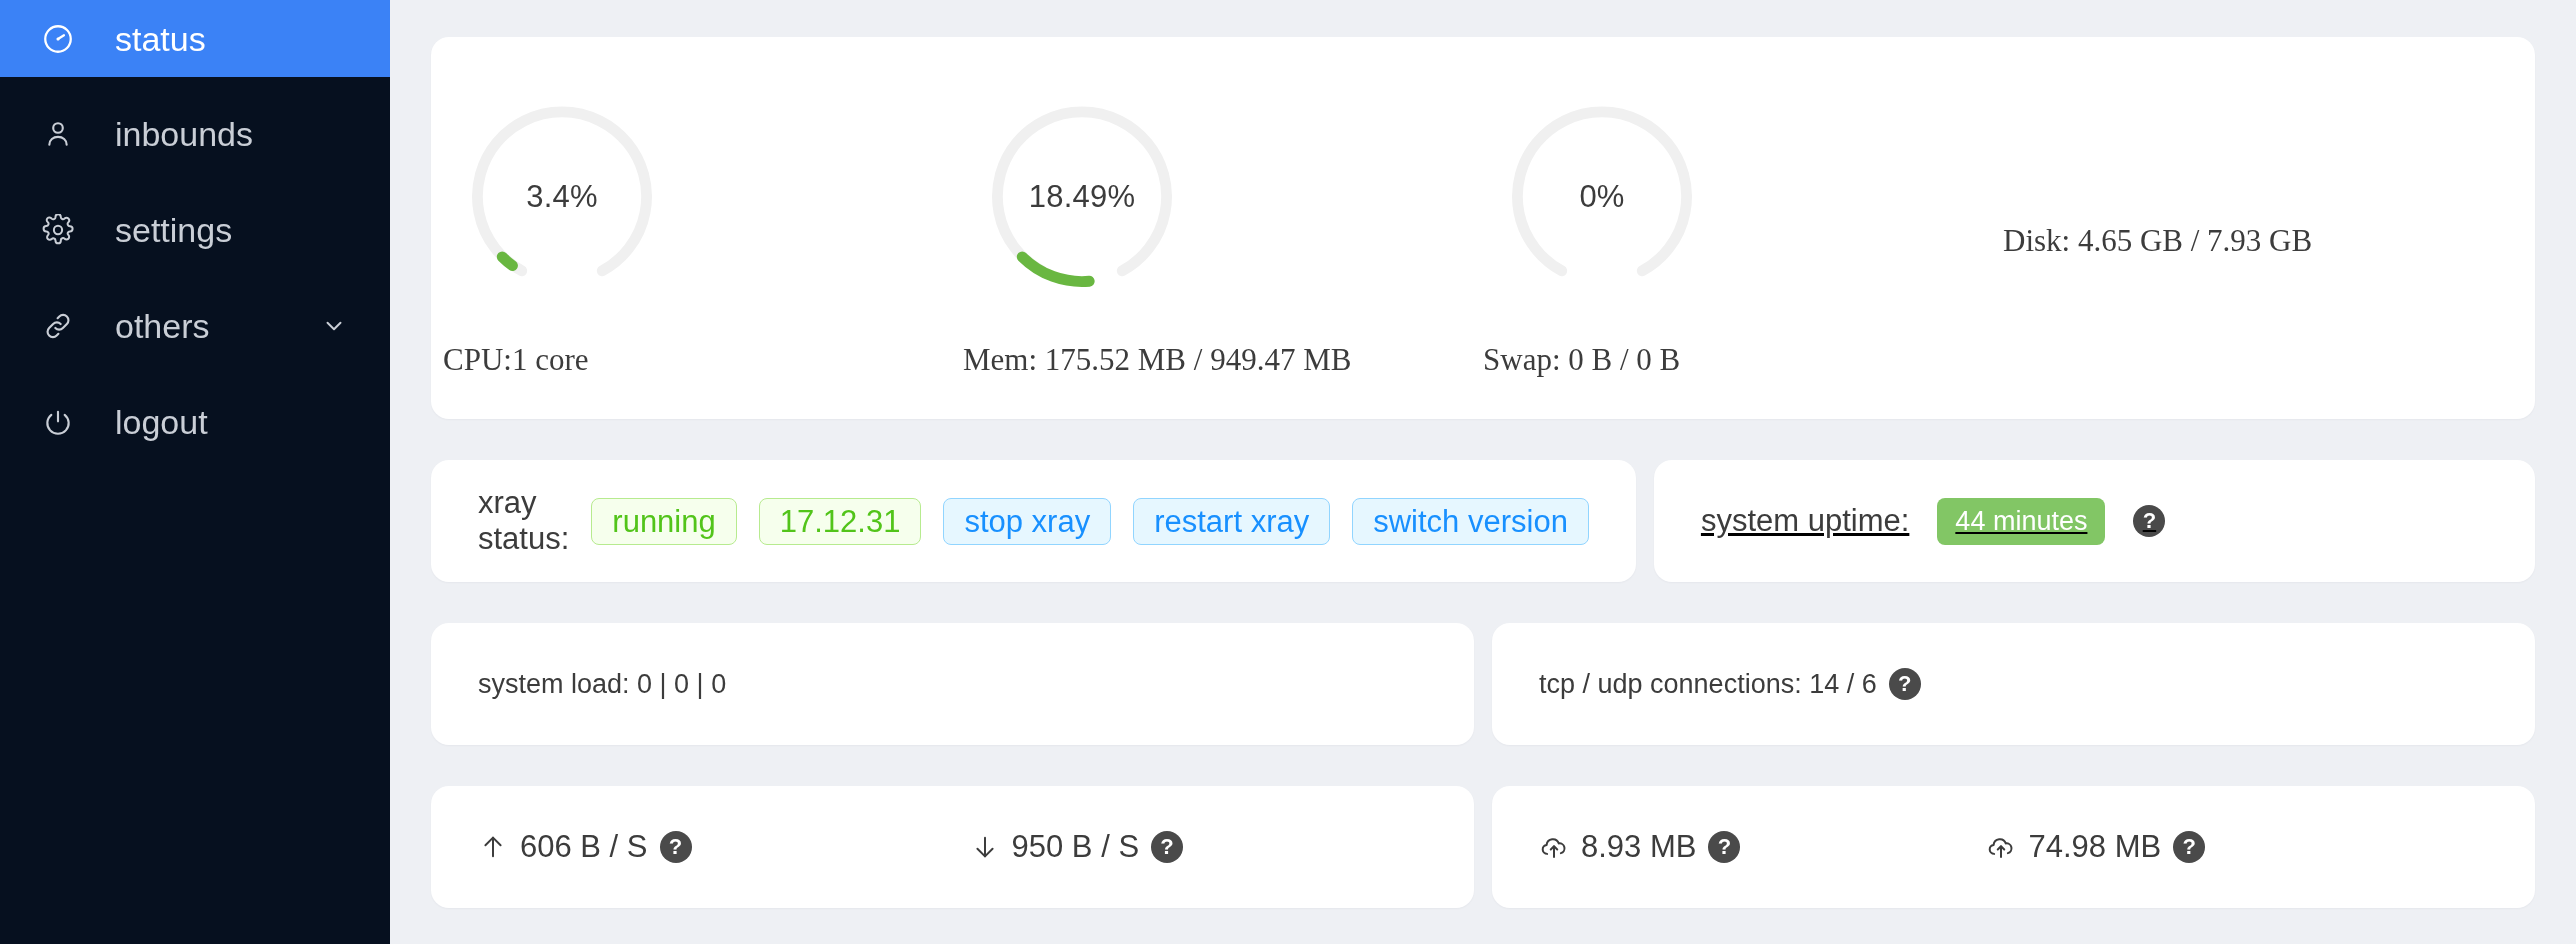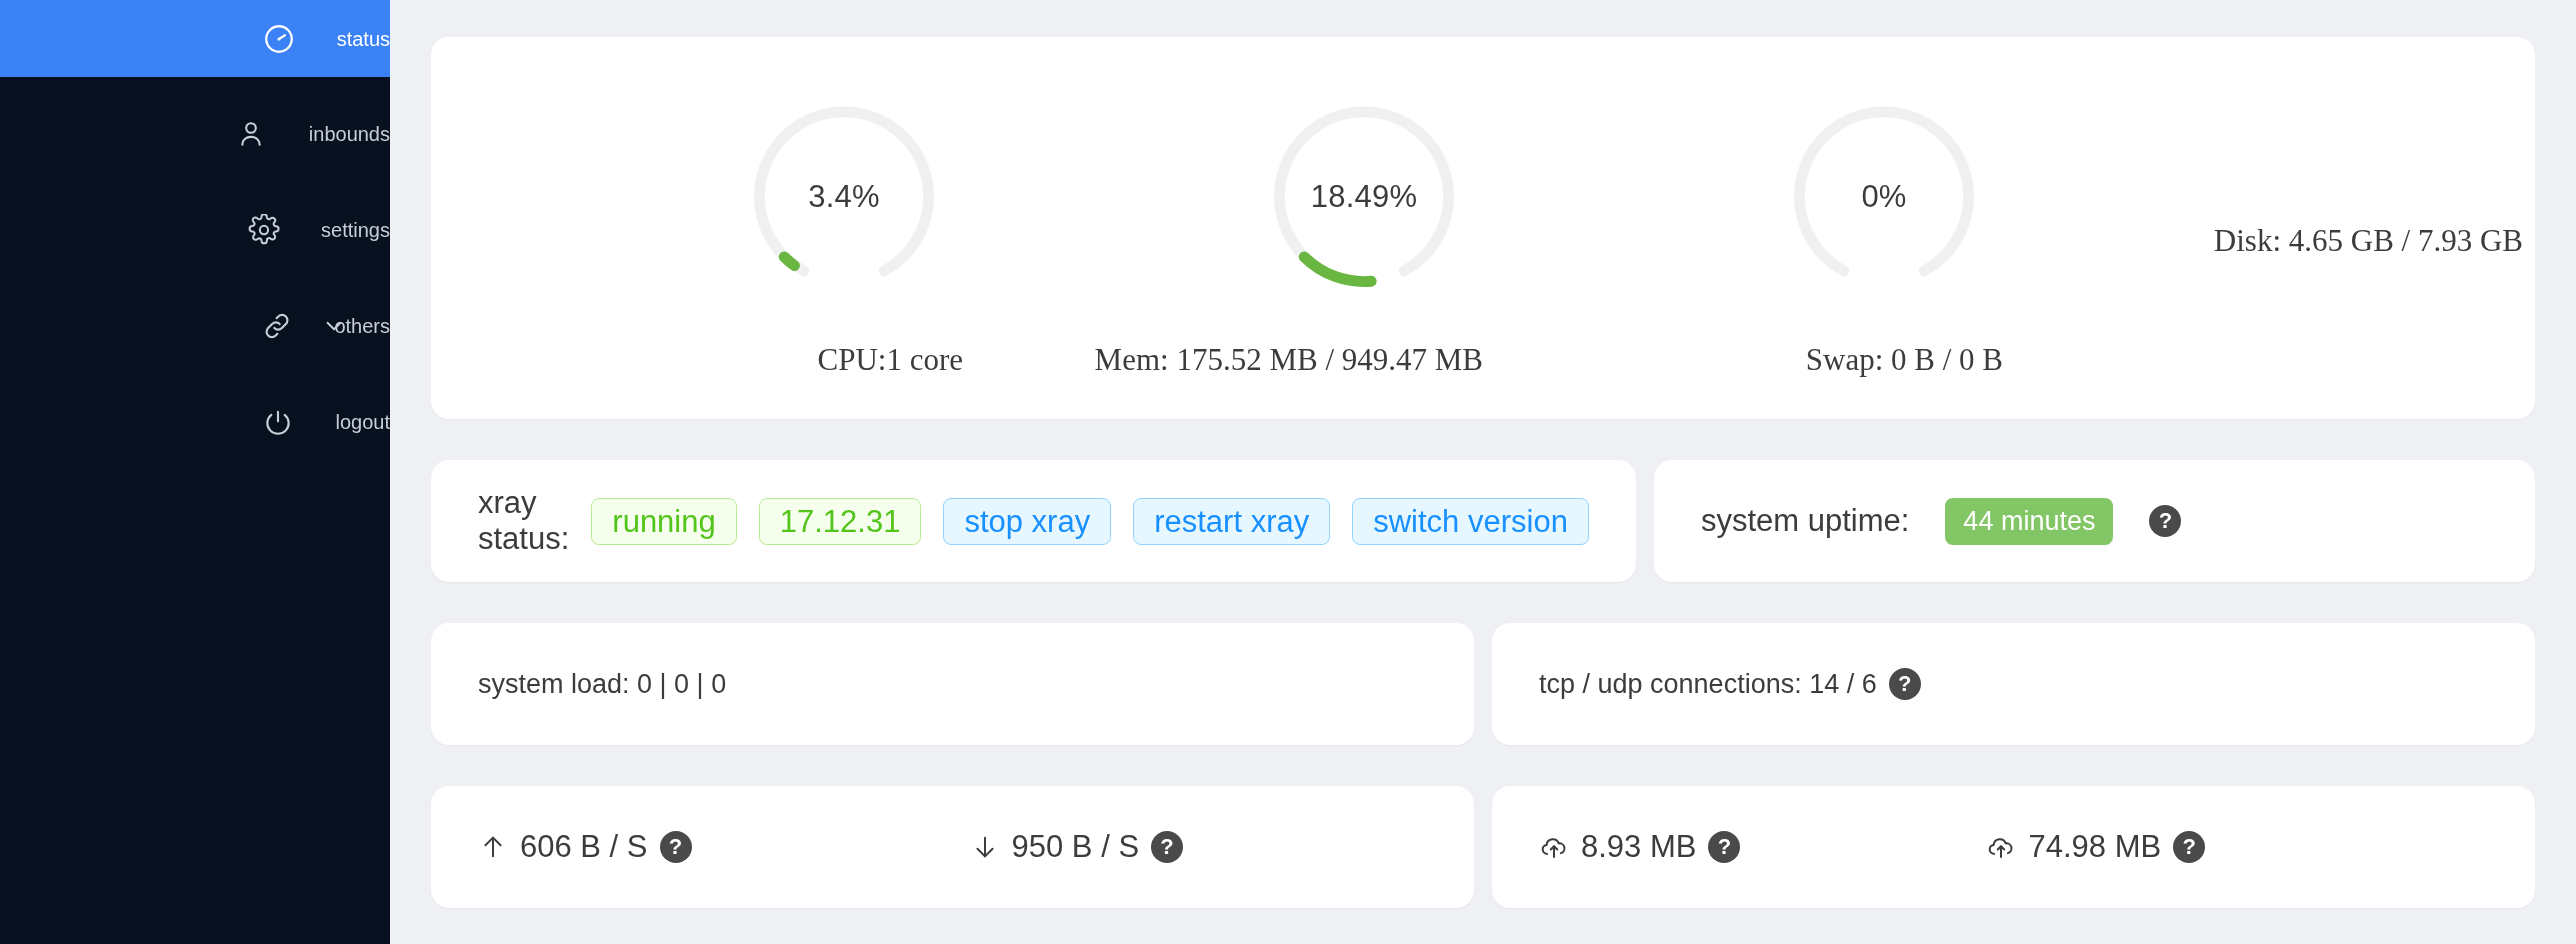--- a/index.html
+++ b/index.html
@@ -26,24 +26,23 @@
     padding-top: 0;
     display: flex;
     flex-direction: column;
   }
   .nav-item {
     height: 77px;
     display: flex;
     align-items: center;
     padding-left: 39px;
     color: #c9ced6;
-    font-size: 20px;
+    font-size: 34px;
     cursor: pointer;
     position: relative;
-    justify-content: flex-end;
   }
   .nav-item .nav-icon {
     width: 37px;
     height: 37px;
     margin-right: 39px;
     display: flex;
     align-items: center;
     justify-content: center;
     flex-shrink: 0;
   }
@@ -84,21 +83,21 @@
     height: 382px;
     display: flex;
     align-items: center;
     padding: 0 12px;
     margin-bottom: 41px;
   }
   .gauge-cell {
     flex: 1;
     display: flex;
     flex-direction: column;
-    align-items: flex-end;
+    align-items: flex-start;
     justify-content: center;
   }
   .gauge-wrap {
     position: relative;
     width: 238px;
     height: 238px;
     display: flex;
     align-items: center;
     justify-content: center;
   }
@@ -167,21 +166,22 @@
   .pill-blue {
     border: 1px solid #91d5ff;
     background: #e6f7ff;
     color: #1890ff;
   }
 
   
   .uptime-line {
     display: flex;
     align-items: center;
-    gap: 36px;
+    gap: 28px;
+    text-decoration: underline;
   }
   .badge-green {
     display: inline-flex;
     align-items: center;
     justify-content: center;
     height: 47px;
     padding: 0 18px;
     border-radius: 8px;
     background: #82c665;
     color: #ffffff;

